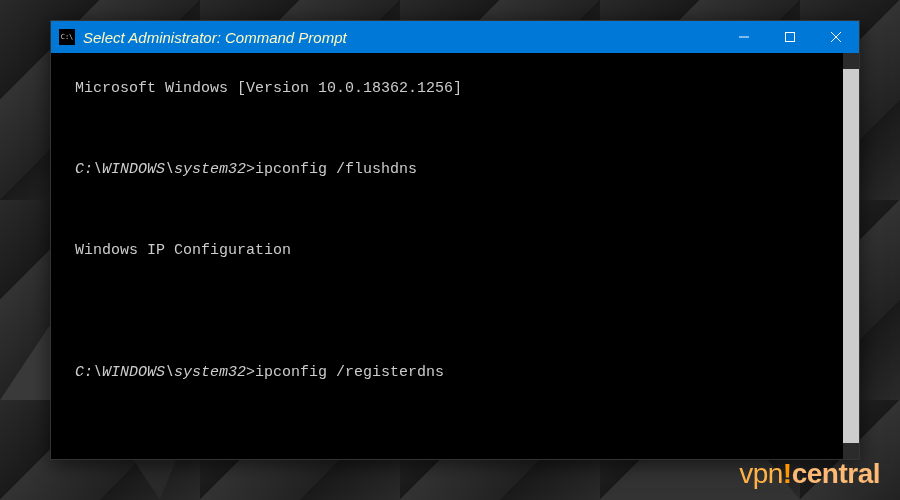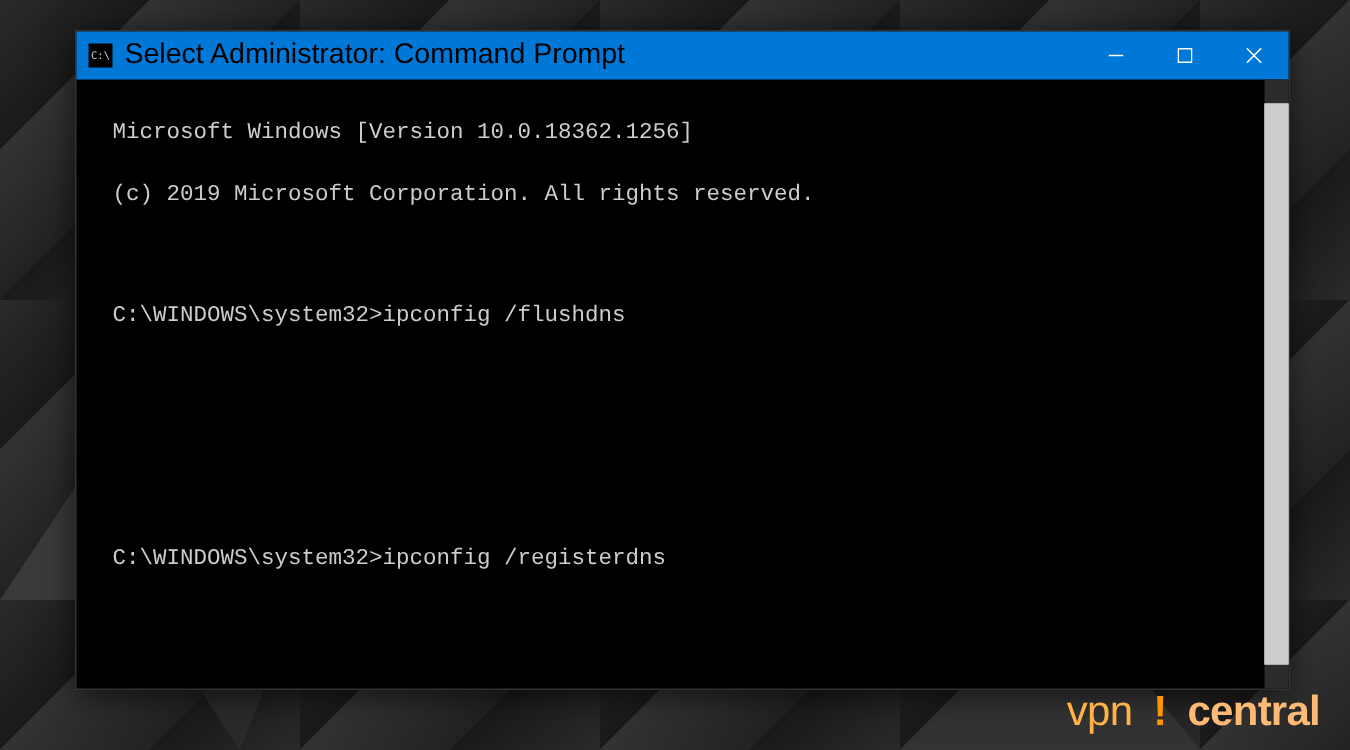--- a/index.html
+++ b/index.html
@@ -56,23 +56,24 @@
       align-items: center;
       justify-content: center;
     }
     .titlebar-icon::after {
       content: "C:\\";
       color: #ccc;
       font-size: 7px;
       font-family: monospace;
     }
     .titlebar-text {
-      color: #000000;
-      font-size: 19px;
+      color: #fef9c3;
+      font-size: 15px;
       flex: 1;
+      font-style: italic;
     }
     .window-controls {
       display: flex;
       height: 100%;
     }
     .win-btn {
       width: 46px;
       height: 100%;
       display: flex;
       align-items: center;
@@ -98,20 +99,21 @@
       line-height: 1.35;
       white-space: pre-wrap;
       word-break: break-all;
       overflow: hidden;
     }
     .terminal-content .line {
       display: block;
     }
     .prompt {
       display: inline;
+      font-style: italic;
     }
     .cmd {
       display: inline;
       font-family: Liberation Mono, monospace;
     }
     .scrollbar {
       width: 16px;
       height: 100%;
       background: #2b2b2b;
       position: relative;
@@ -134,21 +136,21 @@
     }
     .watermark {
       position: absolute;
       bottom: 10px;
       right: 20px;
       font-size: 28px;
       font-weight: 600;
       color: #ffb347;
       display: flex;
       align-items: baseline;
-      gap: 16px;
+      gap: 2px;
       letter-spacing: -0.5px;
     }
     .watermark .vpn {
       color: #ffb347;
       font-weight: 300;
     }
     .watermark .excl {
       color: #ff9500;
       font-weight: bold;
       margin: 0 -2px;
@@ -184,24 +186,24 @@
         <svg viewBox="0 0 10 10">
             <line x1="0" y1="0" x2="10" y2="10" stroke="#fff" stroke-width="1"></line>
             <line x1="10" y1="0" x2="0" y2="10" stroke="#fff" stroke-width="1"></line>
           </svg>
       </div>
     </div>
   </div>
   <div class="terminal-body">
     <div class="terminal-content">
 <span class="line">Microsoft Windows [Version 10.0.18362.1256]</span>
-<span class="line">(c) 2019 Microsoft Corporation. All rights reserved.</span>
 <span class="line"> </span>
 <span class="line"><span class="prompt">C:\WINDOWS\system32&gt;</span><span class="cmd">ipconfig /flushdns</span></span>
 <span class="line"> </span>
+<span class="line">Windows IP Configuration</span>
 <span class="line"> </span>
 <span class="line"> </span>
 <span class="line"><span class="prompt">C:\WINDOWS\system32&gt;</span><span class="cmd">ipconfig /registerdns</span></span>
 
 
 
 
 
 
     </div>

